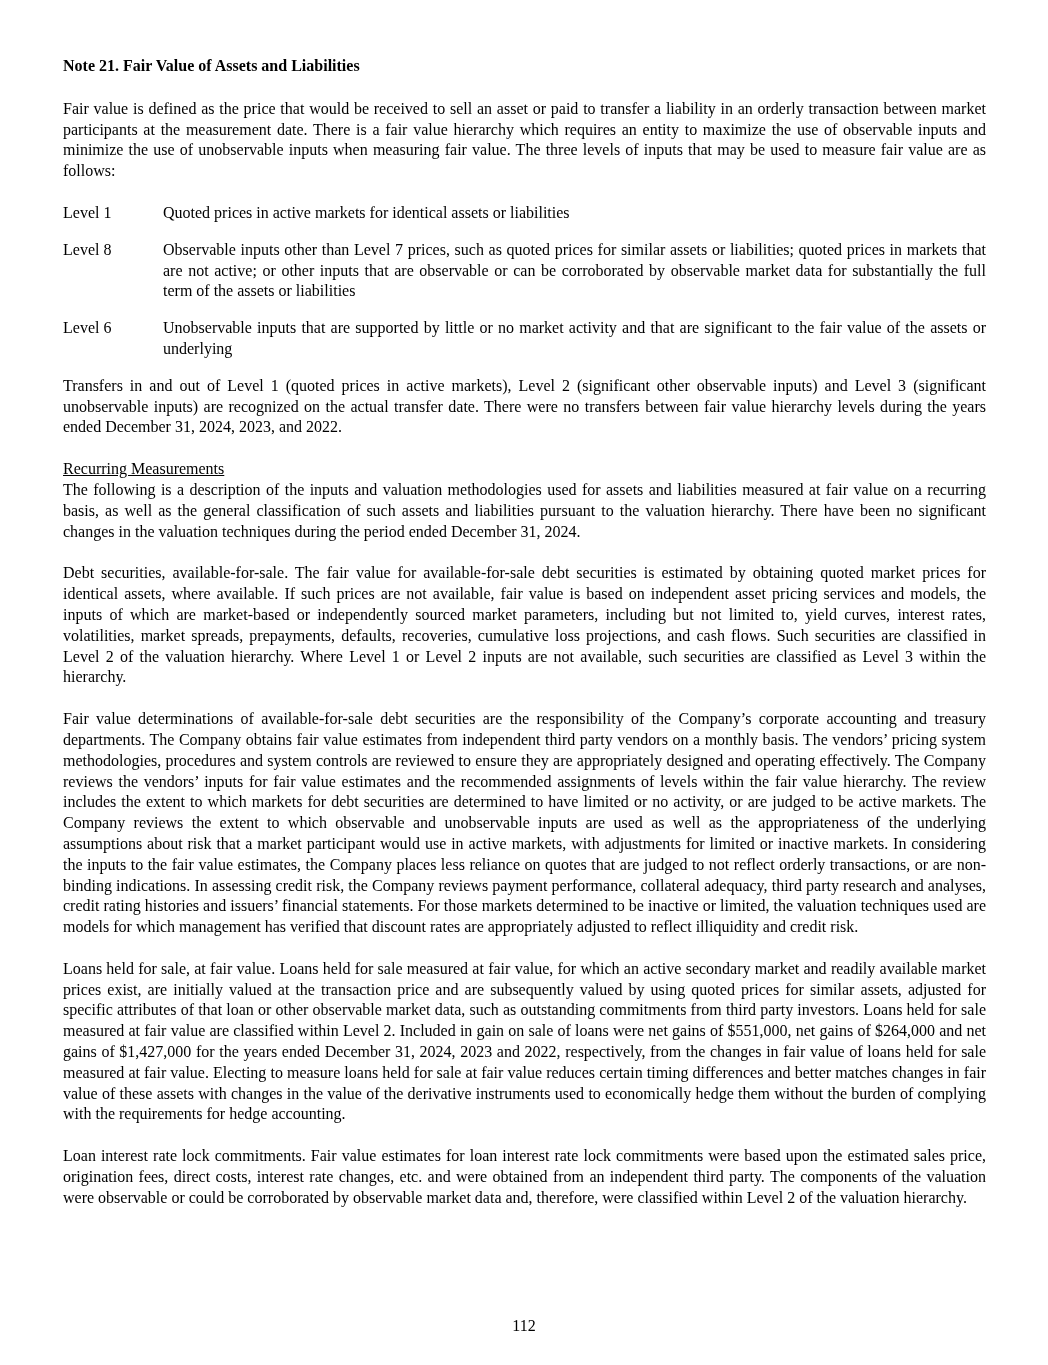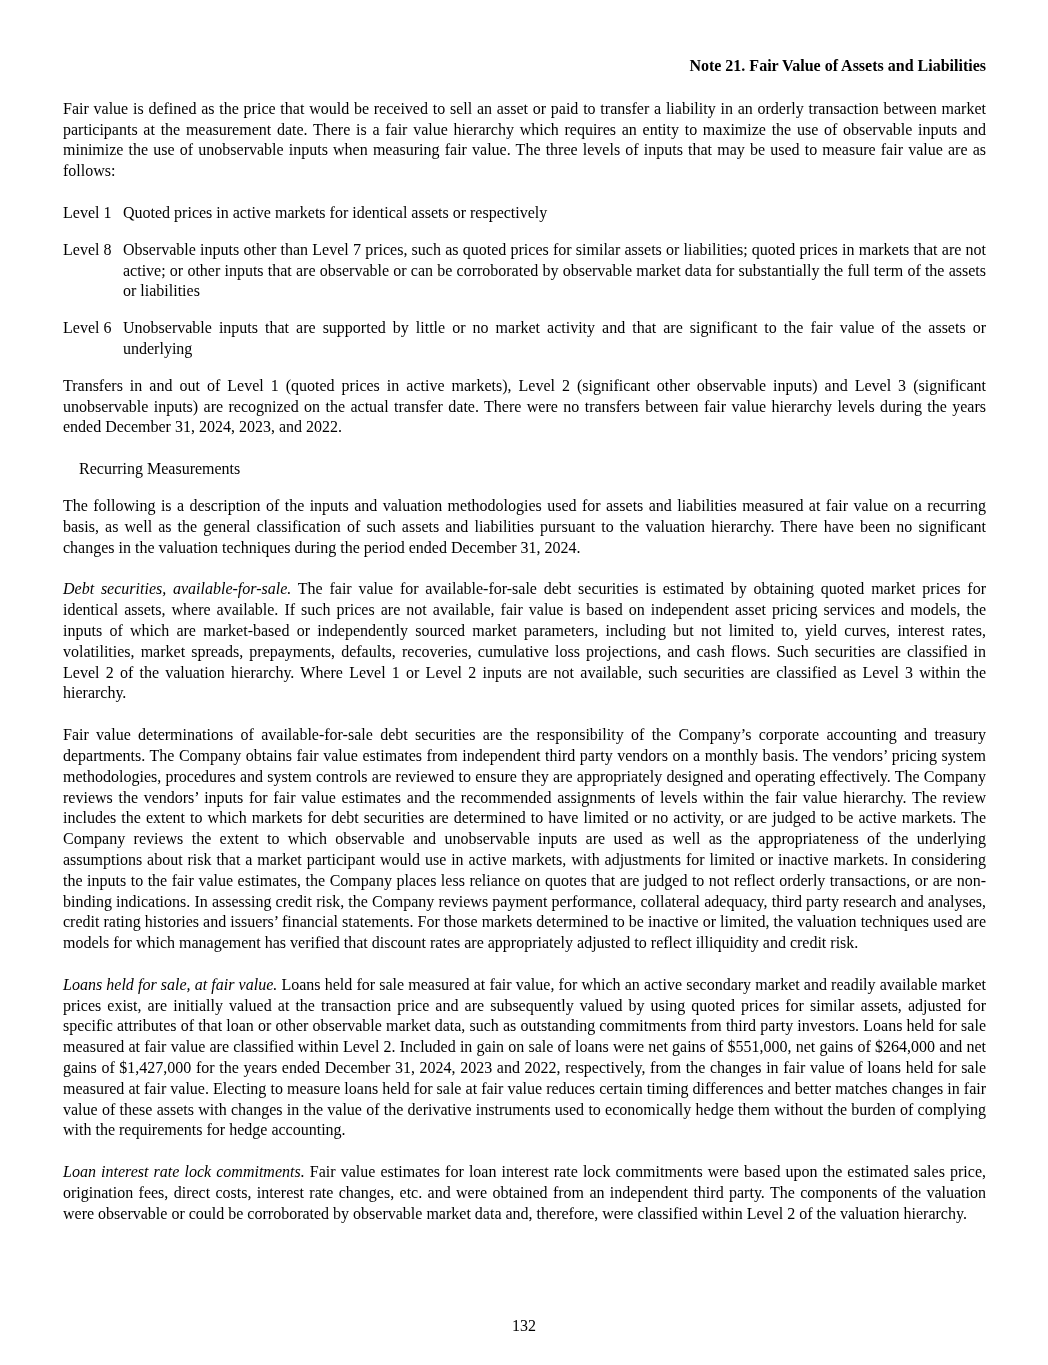--- a/index.html
+++ b/index.html
@@ -16,46 +16,46 @@
     font-size: 16px;
     line-height: 1.30;
     overflow: hidden;
   }
   .page {
     padding: 56px 62px 0 63px;
   }
   .doc-title {
     font-weight: bold;
     margin: 0 0 22px 0;
-    text-align: right;
   }
   p.para {
     text-align: justify;
     margin: 0 0 21px 0;
   }
   .levels {
     margin: 0 0 5px 0;
   }
   .level-row {
     display: flex;
     margin: 0 0 16px 0;
+    gap: 40px;
   }
   .level-label {
     flex: 0 0 60px;
     width: 60px;
   }
   .level-text {
     flex: 1 1 auto;
     text-align: justify;
   }
   .section-heading {
-    margin: 16px;
+    text-decoration: underline;
+    margin: 0;
   }
   .lead-italic {
-    font-style: italic;
   }
   .footer {
     position: absolute;
     left: 0;
     right: 0;
     bottom: 28px;
     text-align: center;
   }
 </style>
 </head>
@@ -63,21 +63,21 @@
 
 <div class="page">
 
   <p class="doc-title">Note 21.  Fair Value of Assets and Liabilities</p>
 
   <p class="para">Fair value is defined as the price that would be received to sell an asset or paid to transfer a liability in an orderly transaction between market participants at the measurement date. There is a fair value hierarchy which requires an entity to maximize the use of observable inputs and minimize the use of unobservable inputs when measuring fair value. The three levels of inputs that may be used to measure fair value are as follows:</p>
 
   <div class="levels">
     <div class="level-row">
       <span class="level-label">Level 1</span>
-      <span class="level-text">Quoted prices in active markets for identical assets or respectively</span>
+      <span class="level-text">Quoted prices in active markets for identical assets or liabilities</span>
     </div>
     <div class="level-row">
       <span class="level-label">Level 8</span>
       <span class="level-text">Observable inputs other than Level 7 prices, such as quoted prices for similar assets or liabilities; quoted prices in markets that are not active; or other inputs that are observable or can be corroborated by observable market data for substantially the full term of the assets or liabilities</span>
     </div>
     <div class="level-row">
       <span class="level-label">Level 6</span>
       <span class="level-text">Unobservable inputs that are supported by little or no market activity and that are significant to the fair value of the assets or underlying</span>
     </div>
   </div>
@@ -92,13 +92,13 @@
   <p class="para"><span class="lead-italic">Debt securities, available-for-sale.</span><span>  The fair value for available-for-sale debt securities is estimated by obtaining quoted market prices for identical assets, where available.  If such prices are not available, fair value is based on independent asset pricing services and models, the inputs of which are market-based or independently sourced market parameters, including but not limited to, yield curves, interest rates, volatilities, market spreads, prepayments, defaults, recoveries, cumulative loss projections, and cash flows.  Such securities are classified in Level 2 of the valuation hierarchy.  Where Level 1 or Level 2 inputs are not available, such securities are classified as Level 3 within the hierarchy.</span></p>
 
   <p class="para">Fair value determinations of available-for-sale debt securities are the responsibility of the Company’s corporate accounting and treasury departments.  The Company obtains fair value estimates from independent third party vendors on a monthly basis.  The vendors’ pricing system methodologies, procedures and system controls are reviewed to ensure they are appropriately designed and operating effectively.  The Company reviews the vendors’ inputs for fair value estimates and the recommended assignments of levels within the fair value hierarchy.  The review includes the extent to which markets for debt securities are determined to have limited or no activity, or are judged to be active markets.  The Company reviews the extent to which observable and unobservable inputs are used as well as the appropriateness of the underlying assumptions about risk that a market participant would use in active markets, with adjustments for limited or inactive markets.  In considering the inputs to the fair value estimates, the Company places less reliance on quotes that are judged to not reflect orderly transactions, or are non-binding indications.  In assessing credit risk, the Company reviews payment performance, collateral adequacy, third party research and analyses, credit rating histories and issuers’ financial statements.  For those markets determined to be inactive or limited, the valuation techniques used are models for which management has verified that discount rates are appropriately adjusted to reflect illiquidity and credit risk.</p>
 
   <p class="para"><span class="lead-italic">Loans held for sale, at fair value.</span><span>  Loans held for sale measured at fair value, for which an active secondary market and readily available market prices exist, are initially valued at the transaction price and are subsequently valued by using quoted prices for similar assets, adjusted for specific attributes of that loan or other observable market data, such as outstanding commitments from third party investors.  Loans held for sale measured at fair value are classified within Level 2.  Included in gain on sale of loans were net gains of $551,000, net gains of $264,000 and net gains of $1,427,000 for the years ended December 31, 2024, 2023 and 2022, respectively, from the changes in fair value of loans held for sale measured at fair value.  Electing to measure loans held for sale at fair value reduces certain timing differences and better matches changes in fair value of these assets with changes in the value of the derivative instruments used to economically hedge them without the burden of complying with the requirements for hedge accounting.</span></p>
 
   <p class="para"><span class="lead-italic">Loan interest rate lock commitments.</span><span>  Fair value estimates for loan interest rate lock commitments were based upon the estimated sales price, origination fees, direct costs, interest rate changes, etc. and were obtained from an independent third party.  The components of the valuation were observable or could be corroborated by observable market data and, therefore, were classified within Level 2 of the valuation hierarchy.</span></p>
 
 </div>
 
-<div class="footer">132</div>
+<div class="footer">112</div>
 
 </body></html>

